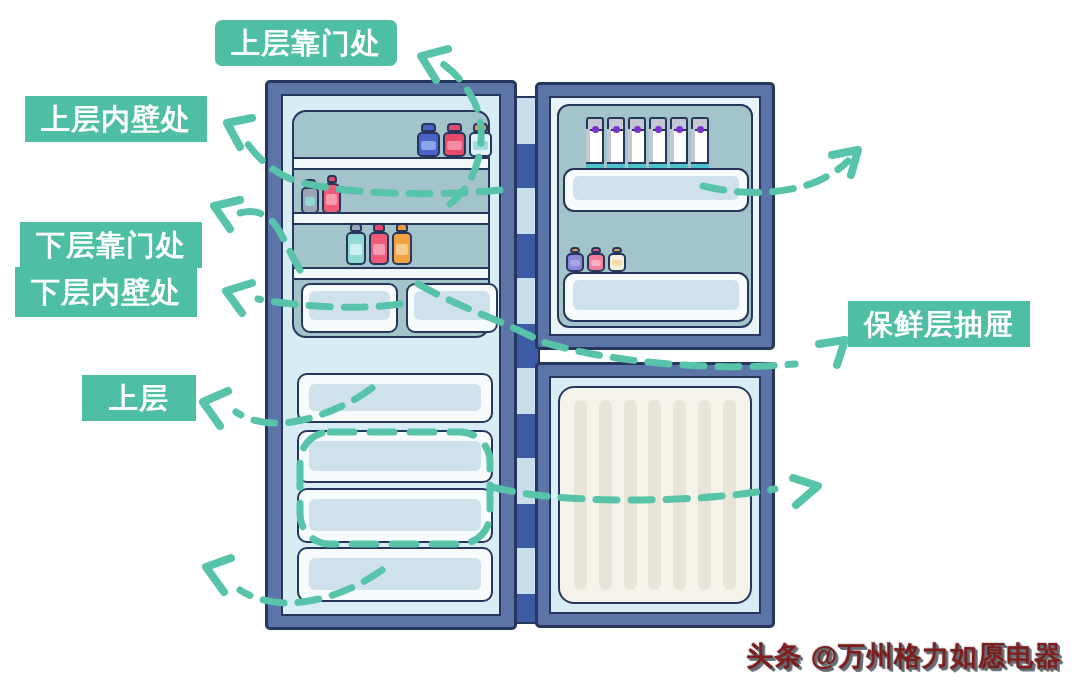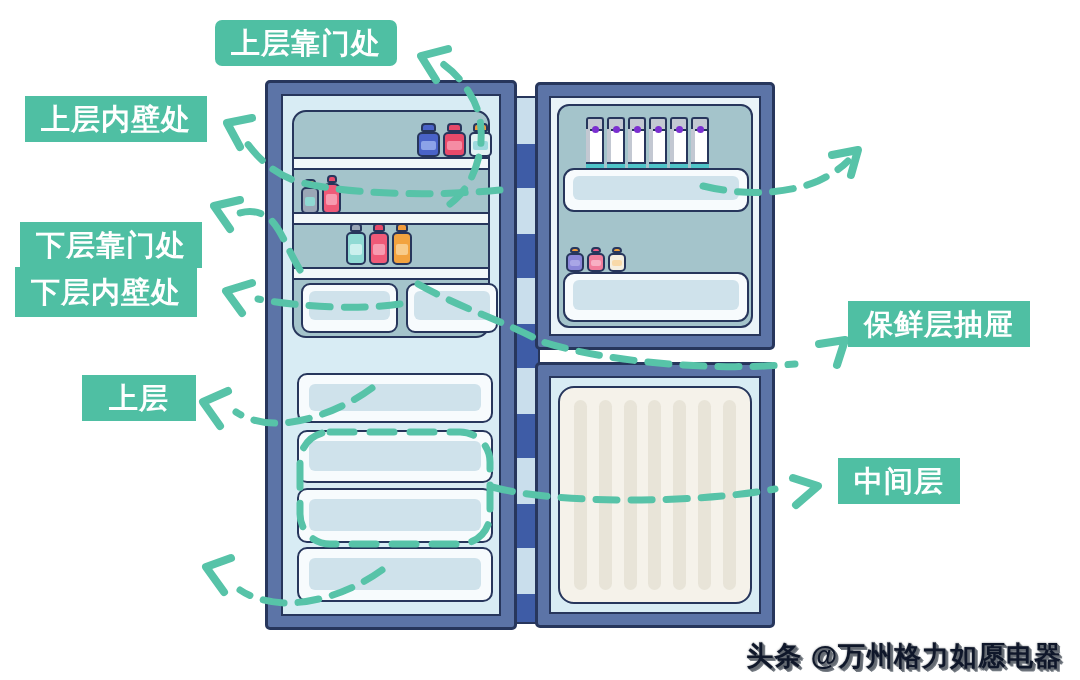--- a/index.html
+++ b/index.html
@@ -63,21 +63,21 @@
   .carton .cband{position:absolute;left:0;right:0;bottom:0;height:8px;background:var(--carton-band);
                  border-top:2px solid var(--outline);}
 
   
   #arrows{position:absolute;left:0;top:0;z-index:6;pointer-events:none;}
   #arrows .dash{fill:none;stroke:var(--arrow);stroke-width:7;stroke-linecap:round;stroke-dasharray:21 14;}
   #arrows .head{fill:none;stroke:var(--arrow);stroke-width:8;stroke-linecap:round;stroke-linejoin:round;}
   #arrows .hl{fill:none;stroke:var(--arrow);stroke-width:7;stroke-linecap:round;stroke-dasharray:24 16;}
 
   
-  .watermark{position:absolute;right:18px;bottom:6px;font-size:27px;font-weight:bold;color:#0f172a;z-index:7;
+  .watermark{position:absolute;right:18px;bottom:6px;font-size:27px;font-weight:bold;color:#7f1d1d;z-index:7;
              letter-spacing:1px;
              text-shadow:2px 2px 0 #646a72,1px 1px 0 #646a72,3px 3px 0 #767c84,0 0 2px rgba(90,95,100,.85);}
 </style>
 </head>
 <body>
 
 <div id="stage">
 
   <div class="hinge"></div>
 
@@ -284,16 +284,15 @@
     <path class="dash" d="M 382 570 C 350 593 315 603 285 603 C 266 602 250 597 240 590"></path>
     <path class="head" d="M 231 558 L 206 567 L 224 592"></path>
   </svg>
 
   <div class="chip" style="left:215px;top:20px;border-radius:7px;">上层靠门处</div>
   <div class="chip" style="left:25px;top:96px;">上层内壁处</div>
   <div class="chip" style="left:20px;top:178px;margin-top:44px;">下层靠门处</div>
   <div class="chip" style="left:15px;top:267px;height:50px;line-height:50px;">下层内壁处</div>
   <div class="chip wide" style="left:82px;top:375px;">上层</div>
   <div class="chip" style="left:848px;top:301px;">保鲜层抽屉</div>
-  <div class="chip" style="left:838px;top:458px;">中间层</div>
 
   <div class="watermark">头条 @万州格力如愿电器</div>
 </div>
 
 </body></html>

